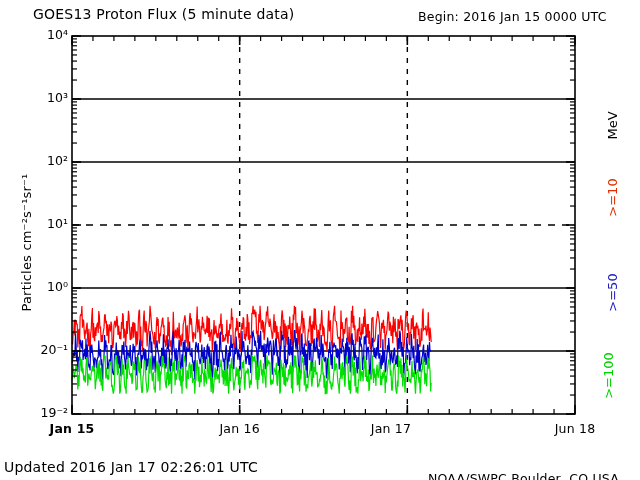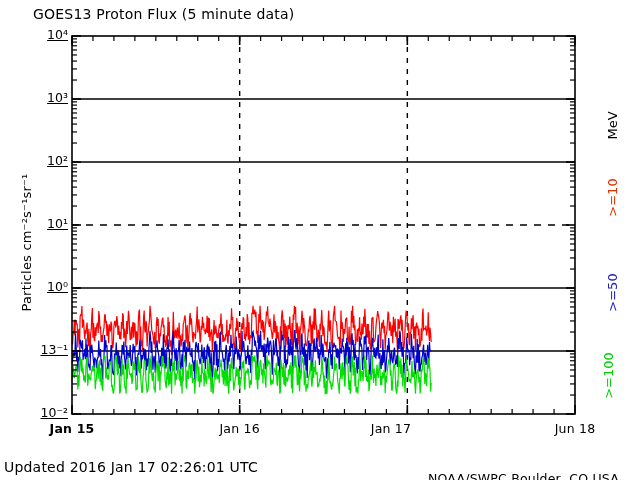--- a/index.html
+++ b/index.html
@@ -71,21 +71,20 @@
     transform: rotate(-90deg);
     transform-origin: 50% 50%;
   }
 
   .ytick-label {
     position: absolute;
     right: 0;
     font-size: 12.5px;
     white-space: pre;
     text-align: left;
-    text-decoration: underline;
   }
   .ytick-wrap {
     position: absolute;
     left: 0;
     width: 68px;
     height: 0;
   }
 
   .xtick-label {
     position: absolute;
@@ -110,44 +109,45 @@
   #side-ge100 { left: 568px; top: 368px; color: #00D000; }
 
   svg { display: block; }
 </style>
 </head>
 <body>
 
 <div id="plot-root">
 
   <div class="txt" id="chart-title">GOES13 Proton Flux (5 minute data)</div>
+  <div class="txt" id="begin-label">Begin: 2016 Jan 15 0000 UTC</div>
 
   <div class="txt" id="yaxis-title">Particles cm⁻²s⁻¹sr⁻¹</div>
 
   <div id="ytick-layer">
       <div class="ytick-wrap" style="top: 27px;">
         <div class="ytick-label">10⁴</div>
       </div>
       <div class="ytick-wrap" style="top: 90px;">
         <div class="ytick-label">10³</div>
       </div>
       <div class="ytick-wrap" style="top: 153px;">
         <div class="ytick-label">10²</div>
       </div>
       <div class="ytick-wrap" style="top: 216px;">
         <div class="ytick-label">10¹</div>
       </div>
       <div class="ytick-wrap" style="top: 279px;">
         <div class="ytick-label">10⁰</div>
       </div>
       <div class="ytick-wrap" style="top: 342px;">
-        <div class="ytick-label">13⁻¹</div>
+        <div class="ytick-label">20⁻¹</div>
       </div>
       <div class="ytick-wrap" style="top: 405px;">
-        <div class="ytick-label">10⁻²</div>
+        <div class="ytick-label">19⁻²</div>
       </div>
     </div>
   <div id="xtick-layer">
       <div class="txt xtick-label" style="left: 72px; font-weight: bold;">Jan 15</div>
       <div class="txt xtick-label" style="left: 239.667px;">Jan 16</div>
       <div class="txt xtick-label" style="left: 391px;">Jan 17</div>
       <div class="txt xtick-label" style="left: 575px;">Jun 18</div>
     </div>
 
   <svg id="plot-svg" width="640" height="480" style="position:absolute; left:0; top:0;">

